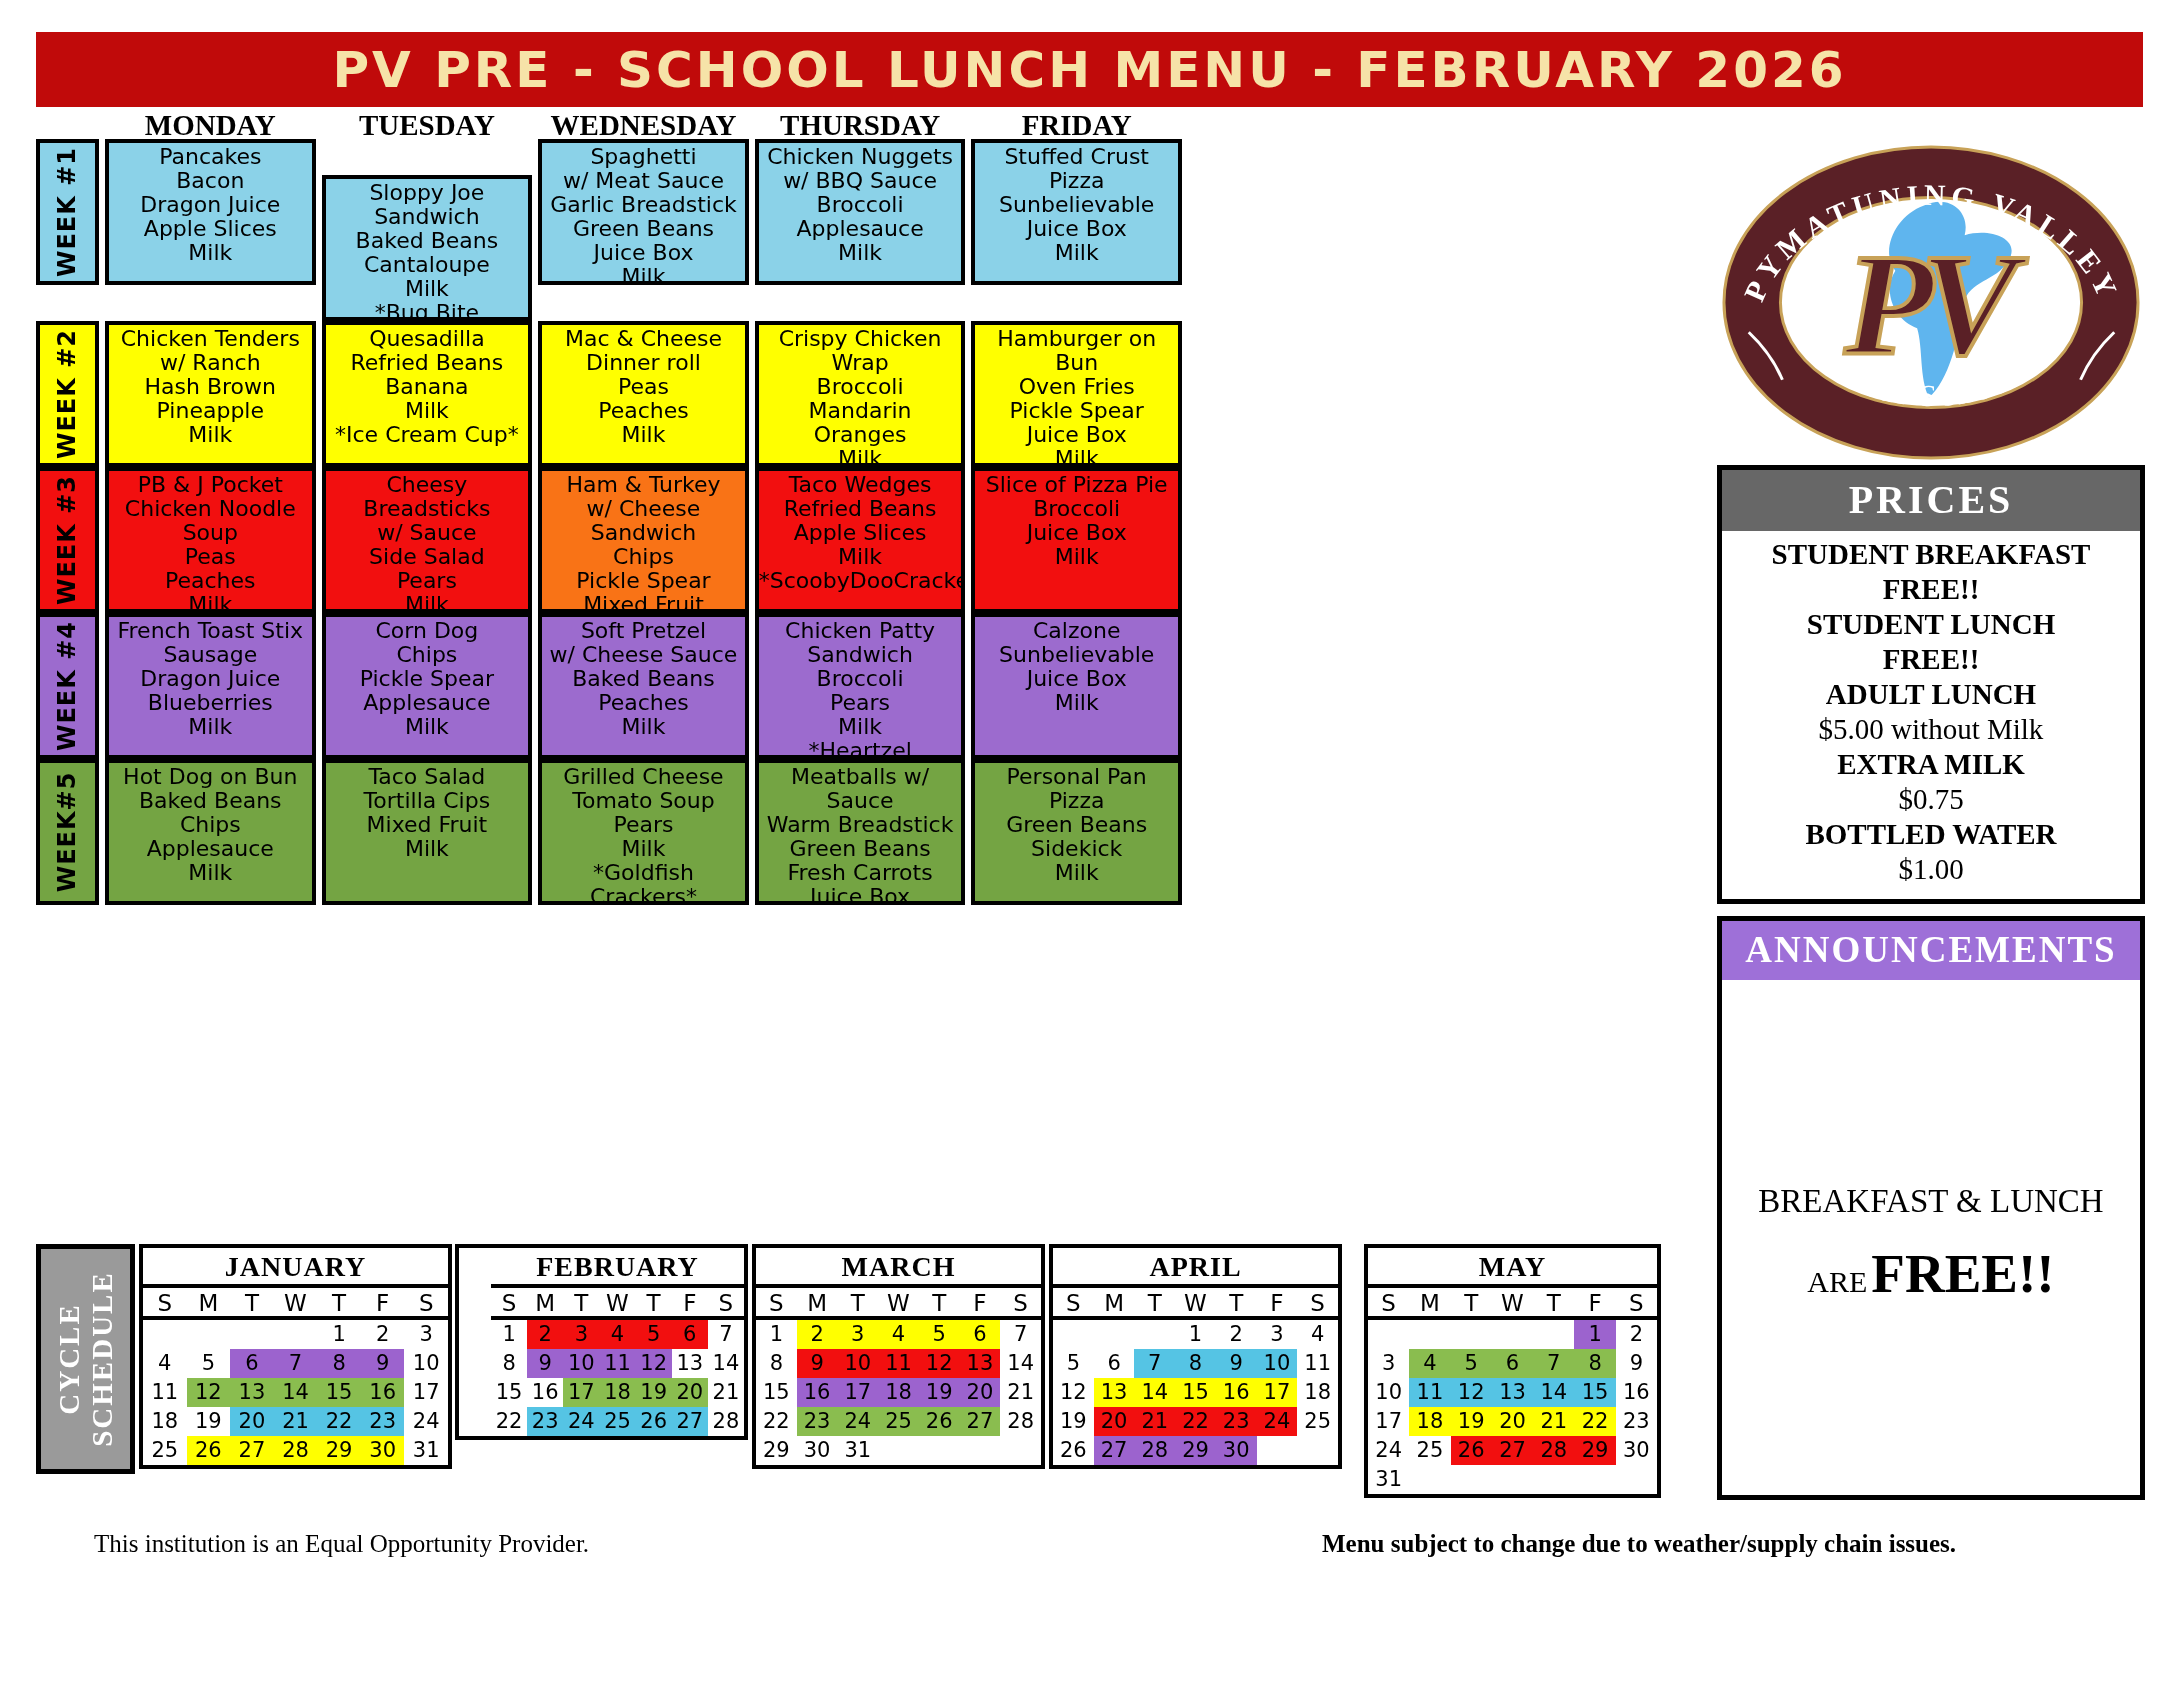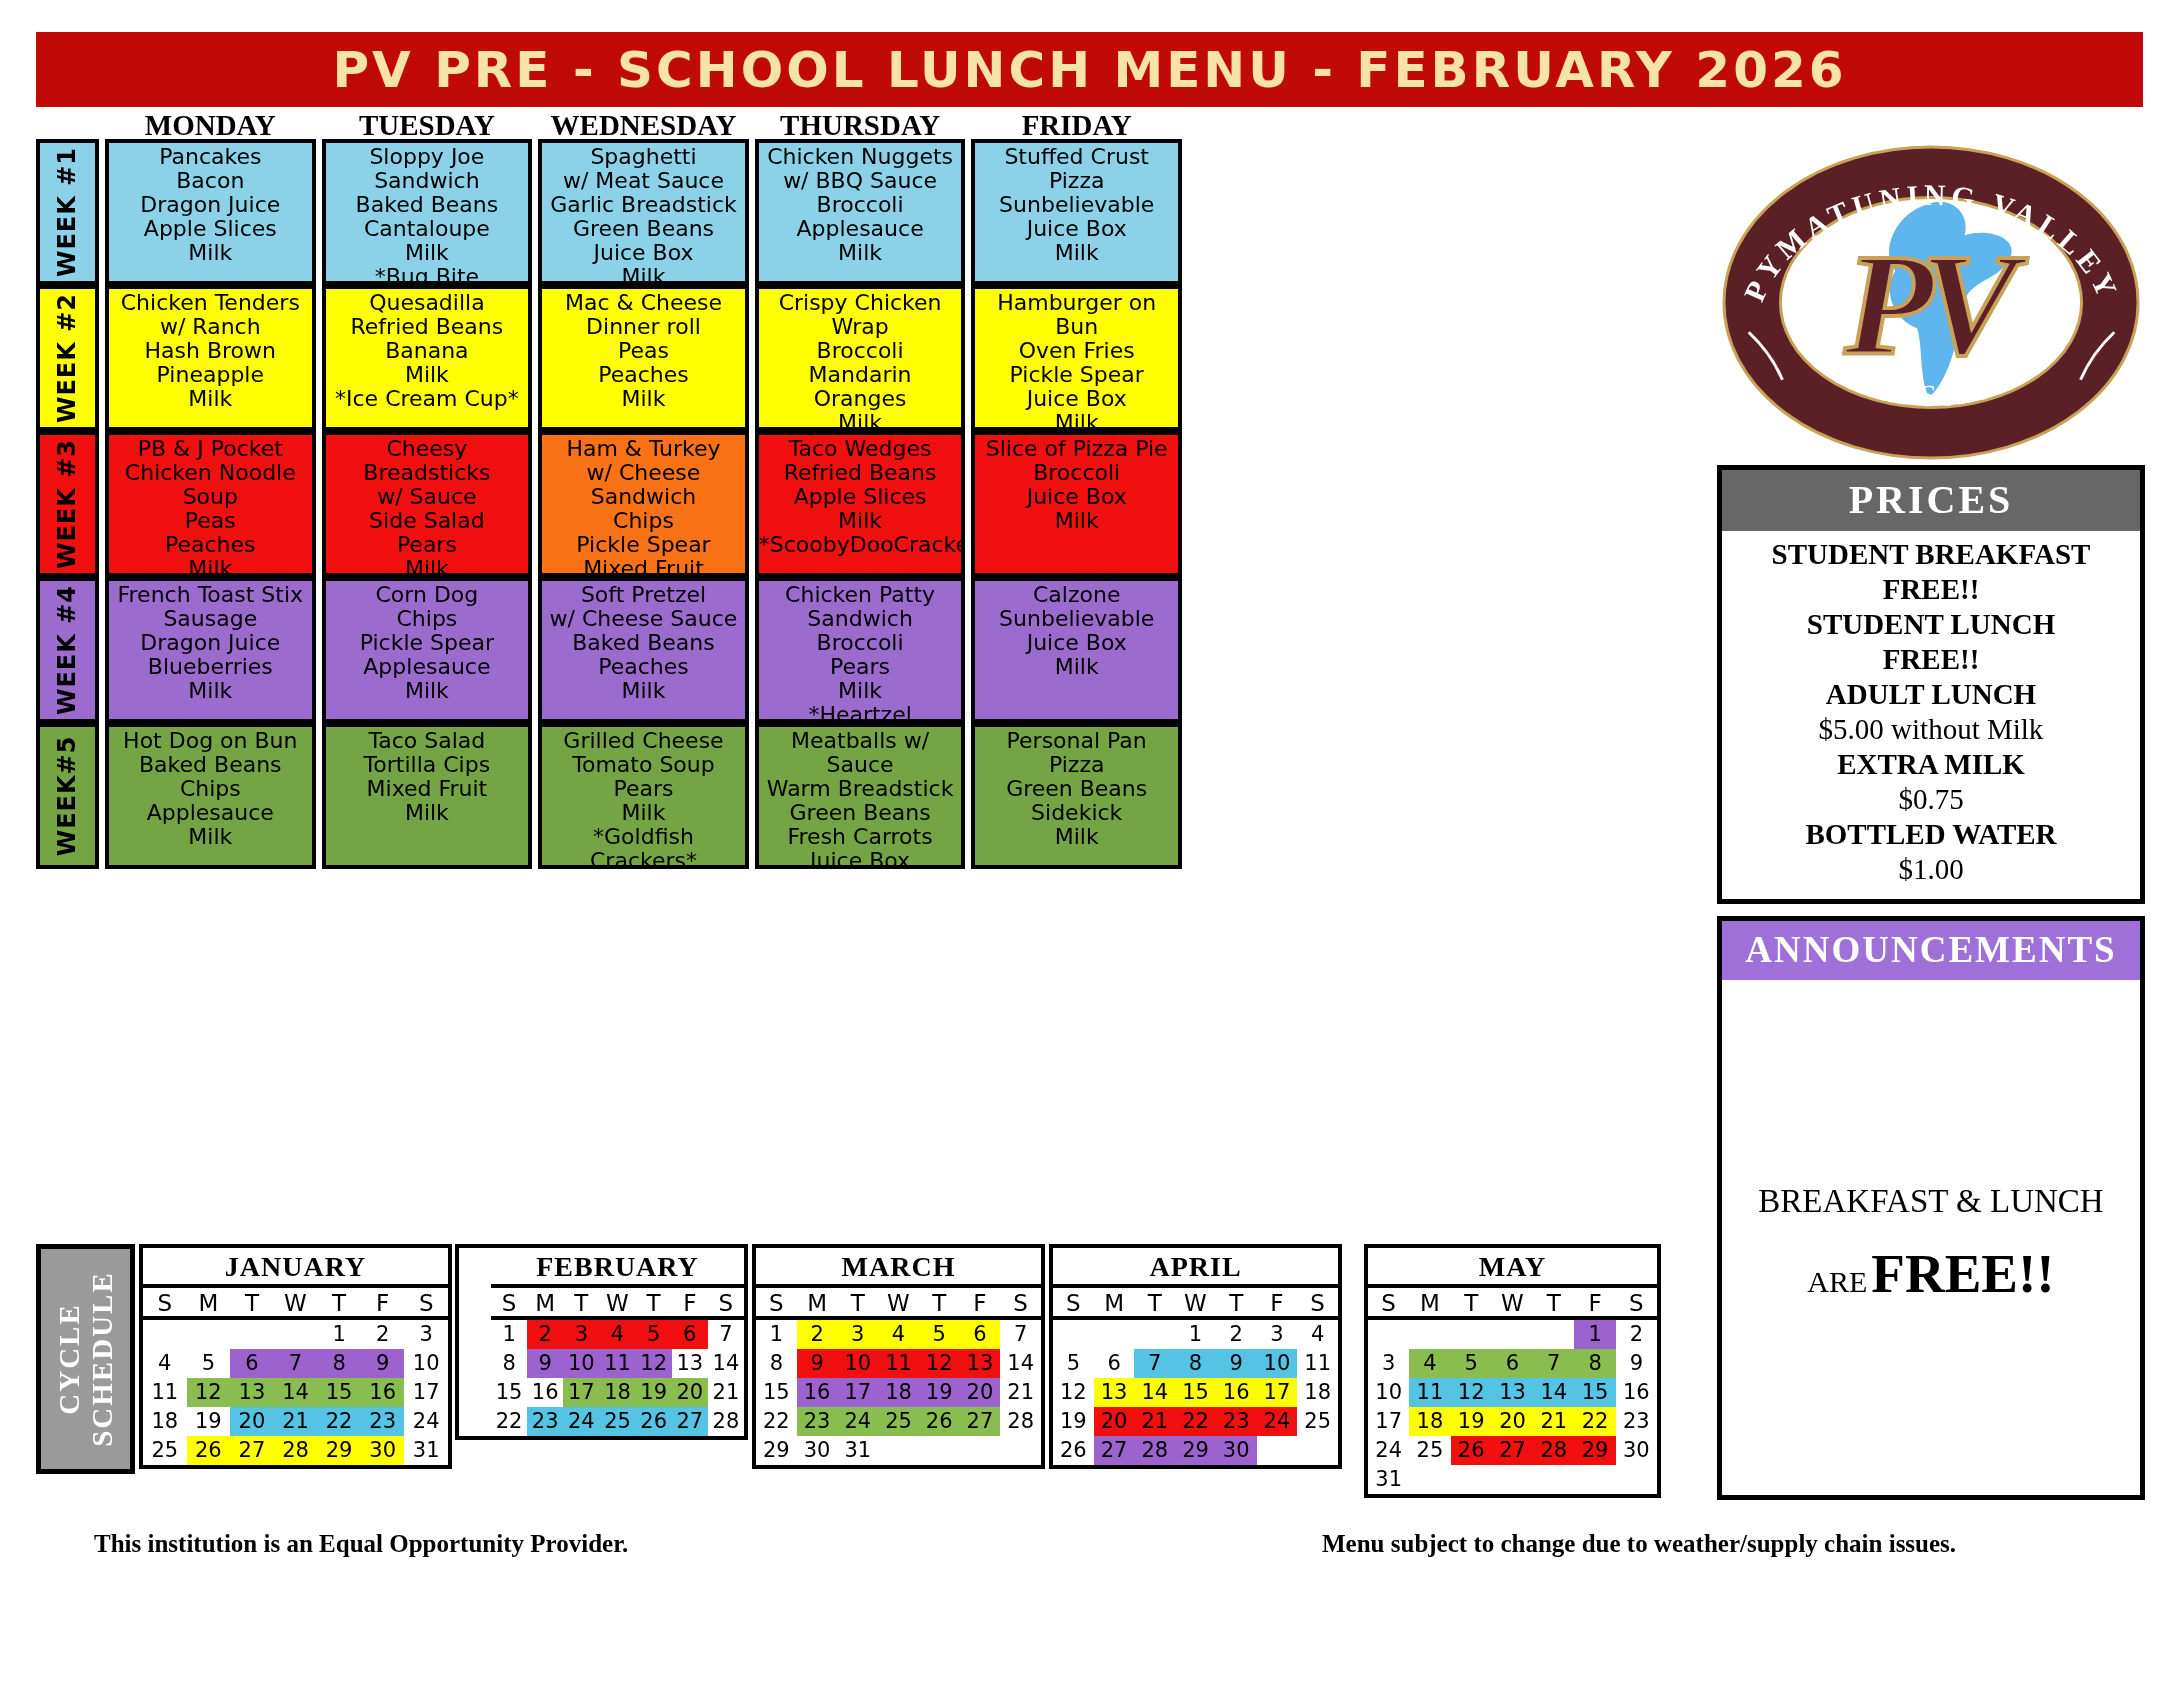--- a/index.html
+++ b/index.html
@@ -48,21 +48,21 @@
     font-weight:bold; font-size:29px; line-height:33px; text-align:center; letter-spacing:2px; white-space:nowrap;}
 
   .cal{position:absolute; top:1244px; background:#fff; border:4px solid #000;}
   .cal-title{font-family:"Liberation Serif", serif; font-weight:bold; font-size:28px; letter-spacing:1px;
     text-align:center; height:40px; line-height:38px; border-bottom:4px solid #000;}
   .cal-initials{display:grid; grid-template-columns:repeat(7,1fr); height:32px; line-height:30px;
     border-bottom:4px solid #000; font-size:23px; text-align:center;}
   .cal-grid{display:grid; grid-template-columns:repeat(7,1fr);}
   .cal-cell{height:29px; font-size:21px; line-height:29px; text-align:center;}
 
-  .footer-left{position:absolute; left:94px; top:1530px; font-family:"Liberation Serif", serif; font-weight:bold; font-size:25px;}
+  .footer-left{position:absolute; left:94px; top:1530px; font-family:"Liberation Serif", serif; font-weight:normal; font-size:25px;}
   .footer-right{position:absolute; left:1322px; top:1530px; font-family:"Liberation Serif", serif; font-weight:bold; font-size:25px;}
 </style>
 </head>
 <body>
 
 <div class="banner">
   <span>PV PRE - SCHOOL LUNCH MENU - FEBRUARY 2026</span>
 </div>
 
 <div class="day-headers">
@@ -78,21 +78,21 @@
     <div class="week-label-cell" style="background: rgb(139, 210, 232);">
       <div class="week-label-text">WEEK #1</div>
     </div>
     <div class="menu-cell" style="background: rgb(139, 210, 232);">
       <div class="menu-line">Pancakes</div>
       <div class="menu-line">Bacon</div>
       <div class="menu-line">Dragon Juice</div>
       <div class="menu-line">Apple Slices</div>
       <div class="menu-line">Milk</div>
     </div>
-    <div class="menu-cell" style="background: rgb(139, 210, 232);">
+    <div class="menu-cell" style="background: rgb(139, 210, 232); margin-top: 36px;">
       <div class="menu-line">Sloppy Joe Sandwich</div>
       <div class="menu-line">Baked Beans</div>
       <div class="menu-line">Cantaloupe</div>
       <div class="menu-line">Milk</div>
       <div class="menu-line">*Bug Bite Crackers*</div>
     </div>
     <div class="menu-cell" style="background: rgb(139, 210, 232);">
       <div class="menu-line">Spaghetti</div>
       <div class="menu-line">w/ Meat Sauce</div>
       <div class="menu-line">Garlic Breadstick</div>

